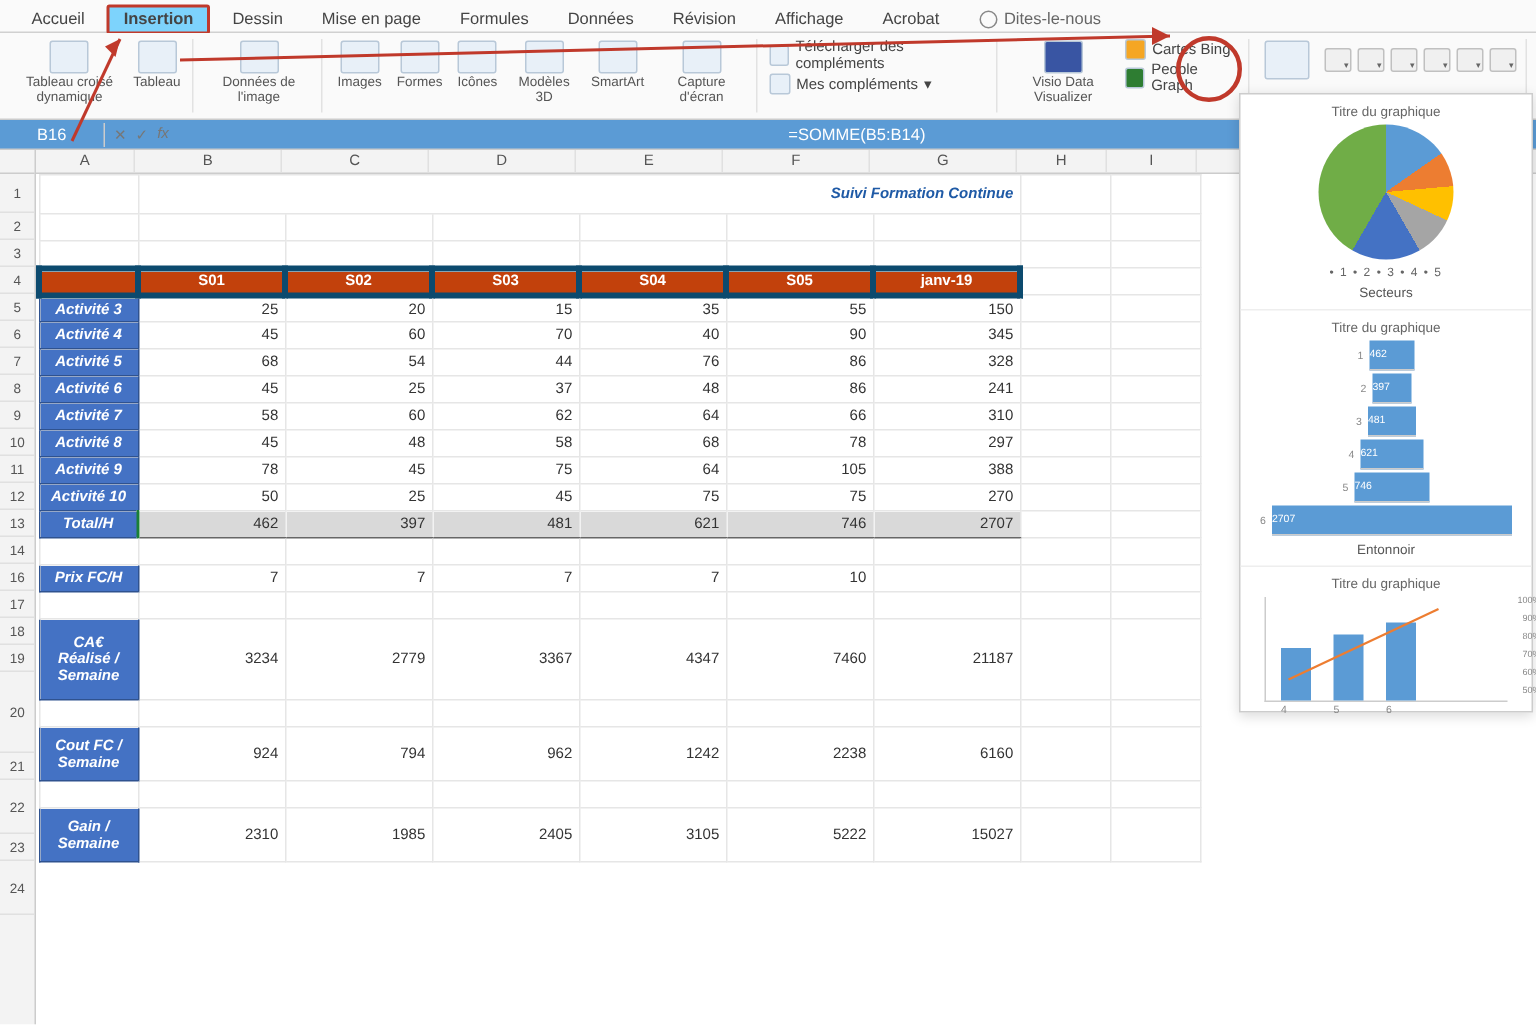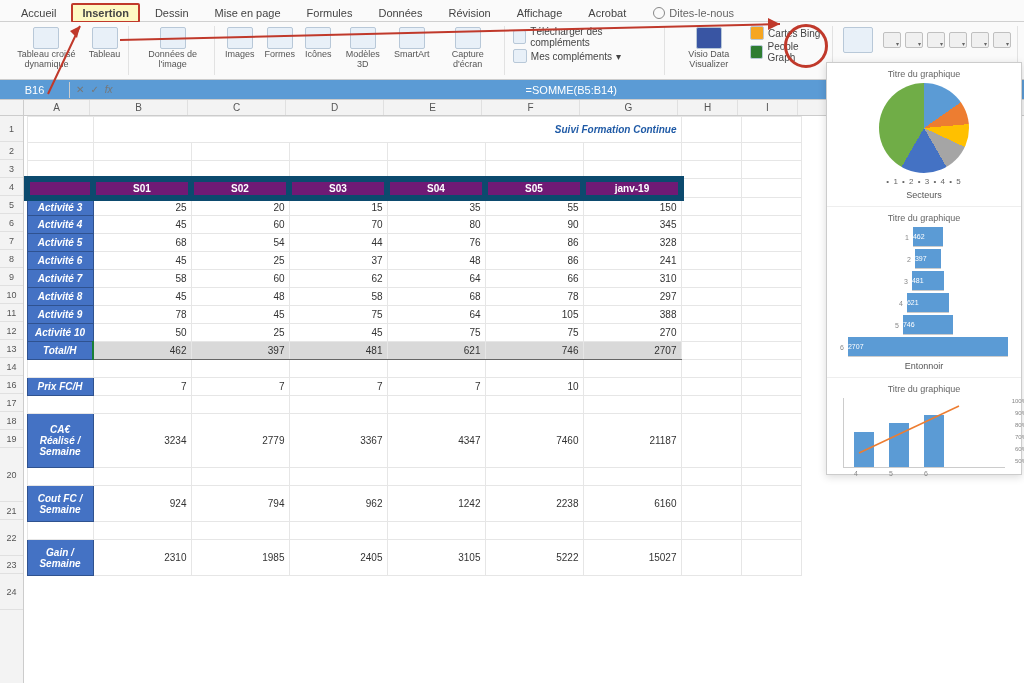--- a/index.html
+++ b/index.html
@@ -1,21 +1,21 @@
 <!DOCTYPE html>
 <html><head>
 <meta charset="utf-8">
 <style>
   * { box-sizing: border-box; margin: 0; padding: 0; }
   body { font-family: "Segoe UI", Arial, sans-serif; font-size: 11px; background: #fff; color: #333; width: 1024px; height: 683px; overflow: hidden; position: relative; }
 
   
   .tabs { display: flex; align-items: center; gap: 4px; padding: 4px 10px 0 10px; border-bottom: 1px solid #d0d0d0; background: #fafafa; height: 22px; }
   .tab { padding: 2px 9px; font-size: 11px; color: #444; cursor: pointer; border: 2px solid transparent; border-radius: 2px; }
-  .tab.active { border: 2px solid #c0392b; background: #fef9c3; font-weight: 600; position: relative; }
+  .tab.active { border: 2px solid #c0392b; background: #7dd3fc; font-weight: 600; position: relative; }
   .tab.active::after { content: ""; position: absolute; left: 8px; right: 8px; bottom: -4px; height: 2px; background: #1f7a3a; }
   .tell-me { display: flex; align-items: center; gap: 4px; margin-left: 12px; color: #666; font-size: 11px; }
   .bulb { width: 12px; height: 12px; border: 1.2px solid #888; border-radius: 50%; position: relative; }
 
   
   .ribbon { display: flex; align-items: stretch; background: #fafafa; border-bottom: 1px solid #ccc; height: 58px; padding: 4px 6px; gap: 2px; position: relative; }
   .rgroup { display: flex; flex-direction: column; align-items: center; justify-content: space-between; padding: 0 6px; border-right: 1px solid #e2e2e2; }
   .rgroup:last-child { border-right: none; }
   .rgroup .items { display: flex; gap: 6px; align-items: flex-start; }
   .rbtn { display: flex; flex-direction: column; align-items: center; gap: 1px; cursor: pointer; padding: 1px 2px; }
@@ -45,21 +45,21 @@
   .rowhdr.h1 { height: 26px; line-height: 26px; }
 
   .cells { flex: 1; position: relative; overflow: hidden; }
   .colhdrs { display: flex; background: #f3f3f3; border-bottom: 1px solid #ccc; height: 16px; }
   .colhdr { border-right: 1px solid #e0e0e0; text-align: center; font-size: 10px; color: #555; line-height: 16px; }
   .cA { width: 66px; } .cB { width: 98px; } .cC { width: 98px; } .cD { width: 98px; } .cE { width: 98px; } .cF { width: 98px; } .cG { width: 98px; } .cH { width: 60px; } .cI { width: 60px; }
 
   table.sheet { border-collapse: collapse; table-layout: fixed; }
   table.sheet td { border: 1px solid #e6e6e6; height: 18px; font-size: 10px; padding: 1px 4px; text-align: right; vertical-align: middle; overflow: hidden; white-space: nowrap; }
   table.sheet td.lbl { background: #4472c4; color: #fff; font-style: italic; font-weight: 600; text-align: center; border: 1px solid #2f528f; }
-  table.sheet td.hd { background: #701a75; color: #fff; font-weight: 700; text-align: center; border: 6px solid #0c4a6e; }
+  table.sheet td.hd { background: #c2410c; color: #fff; font-weight: 700; text-align: center; border: 4px solid #0c4a6e; }
   table.sheet tr.title td { height: 26px; border: 1px solid #e6e6e6; }
   .title-text { color: #1f5aa6; font-weight: 800; font-size: 20px; font-style: italic; text-align: center; }
   tr.empty td { height: 18px; }
   tr.h20 td { height: 54px; }
   tr.h22 td { height: 36px; }
   tr.h24 td { height: 36px; }
   tr.sel td.val { background: #d9d9d9; border-top: 1.5px solid #666; border-bottom: 1.5px solid #666; }
   tr.sel td.val.first { border-left: 2px solid #1a7f37; }
   tr.sel td.val:last-of-type { border-right: 1.5px solid #666; }
   td.val { border-bottom: 1px solid #888; }
@@ -330,21 +330,21 @@
             <td class="val">55</td>
             <td class="val">150</td>
             <td></td>
             <td></td>
           </tr>
       <tr>
             <td class="lbl">Activité 4</td>
             <td class="val">45</td>
             <td class="val">60</td>
             <td class="val">70</td>
-            <td class="val">80</td>
+            <td class="val">40</td>
             <td class="val">90</td>
             <td class="val">345</td>
             <td></td>
             <td></td>
           </tr>
       <tr>
             <td class="lbl">Activité 5</td>
             <td class="val">68</td>
             <td class="val">54</td>
             <td class="val">44</td>

